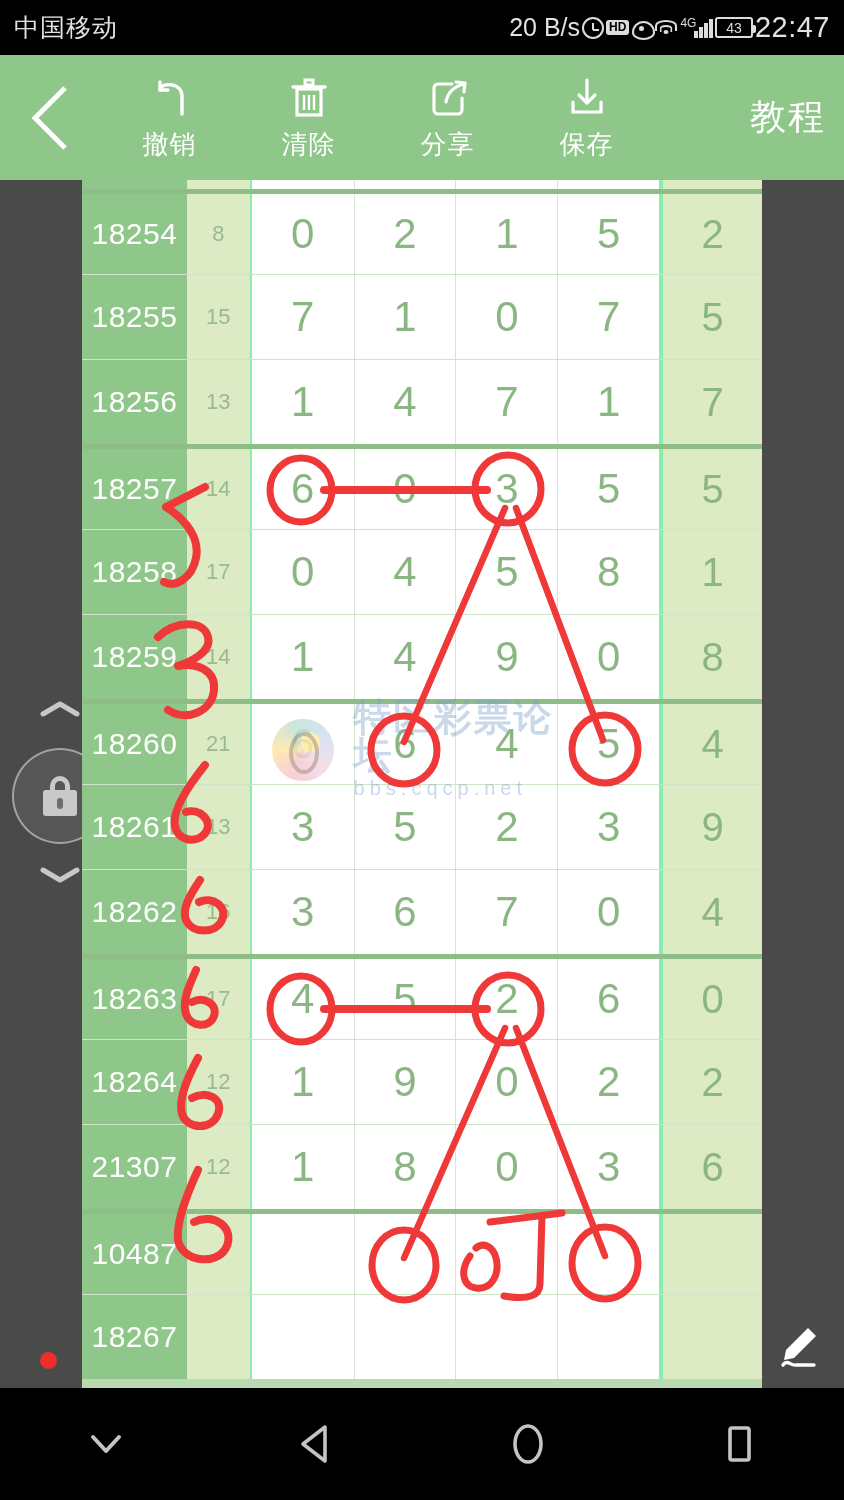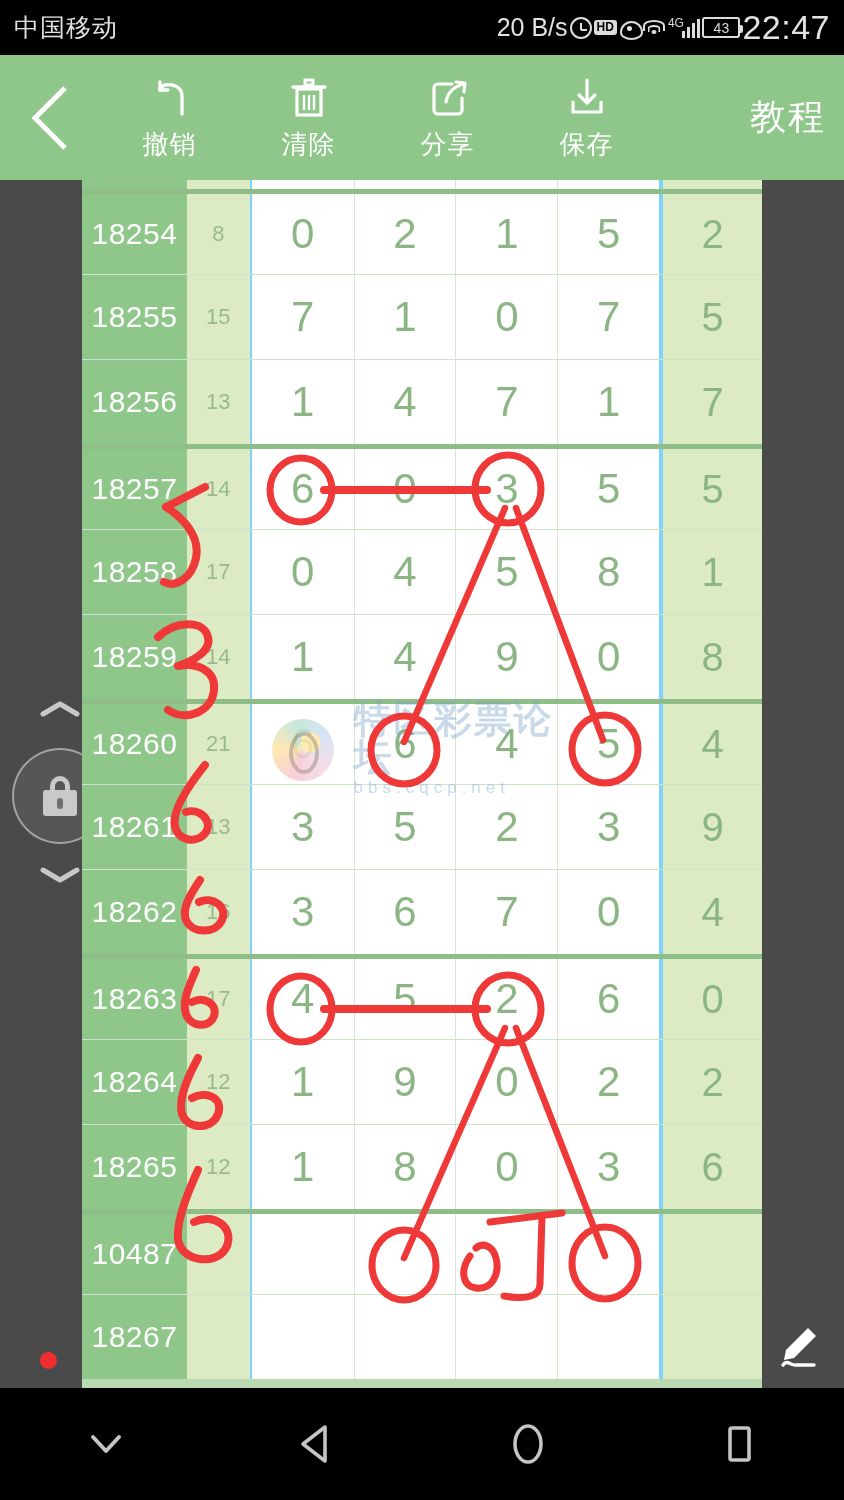--- a/index.html
+++ b/index.html
@@ -13,21 +13,21 @@
 
   
   .statusbar{
     position:absolute; top:0; left:0; width:844px; height:55px;
     background:#000; color:#d8d8d8;
     display:flex; align-items:center; padding:0 14px;
   }
   .sb-carrier{ font-size:25px; letter-spacing:1px; color:#e2e2e2; }
   .sb-right{ margin-left:auto; display:flex; align-items:center; gap:2px; }
   .sb-speed{ font-size:25px; color:#e2e2e2; }
-  .sb-time{ font-size:34px; color:#e2e2e2; letter-spacing:0.5px; }
+  .sb-time{ font-size:29px; color:#e2e2e2; letter-spacing:0.5px; }
   .ic{ display:inline-block; }
   .ic-alarm{ width:22px;height:22px;border:2.2px solid #ddd;border-radius:50%;position:relative; }
   .ic-alarm:before{content:"";position:absolute;left:8px;top:4px;width:2px;height:7px;background:#ddd;}
   .ic-alarm:after{content:"";position:absolute;left:9px;top:10px;width:6px;height:2px;background:#ddd;}
   .ic-hd{ font-size:12px;font-weight:bold;color:#000;background:#ddd;border-radius:3px;padding:1px 3px;line-height:1.1;}
   .ic-eye{ width:21px;height:21px;position:relative;}
   .ic-eye:before{content:"";position:absolute;left:1px;top:4px;width:19px;height:15px;border:2.2px solid #ddd;border-radius:50% 50% 50% 50%/60% 60% 40% 40%;}
   .ic-eye:after{content:"";position:absolute;left:8px;top:9px;width:5px;height:5px;background:#ddd;border-radius:50%;}
   .ic-wifi{ width:24px;height:20px;position:relative;}
   .ic-wifi i{position:absolute;border:2.2px solid #ddd;border-bottom:none;border-radius:50% 50% 0 0;left:50%;transform:translateX(-50%);}
@@ -68,21 +68,21 @@
   .lock-shape .kh{ position:absolute; bottom:7px; left:14px; width:6px; height:11px; background:#6e6e6e; border-radius:3px; }
   .chev{ position:absolute; left:38px; width:44px; height:18px; }
   .chev svg{ width:44px; height:18px; }
   .chev.up{ top:700px; } .chev.down{ top:866px; }
   .reddot{ position:absolute; left:40px; top:1352px; width:17px; height:17px; border-radius:50%; background:#f02d2d; }
   .penbtn{ position:absolute; left:770px; top:1318px; width:56px; height:56px; }
 
   
   .tablewrap{ position:absolute; left:82px; top:180px; width:680px; height:1208px;
               background:#b9d9b0; overflow:hidden; }
-  .row{ display:flex; width:680px; height:85px; background:#7dd3fc; }
+  .row{ display:flex; width:680px; height:85px; background:#86efac; }
   .row.sep{ border-top:5px solid #8fbd88; }
   .row.thin{ border-top:1px solid #cfe3c8; }
   .c-issue{ width:105px; display:flex; align-items:center; justify-content:center;
             background:#8fc78a; color:#fff; font-size:30px; letter-spacing:0.5px; }
   .c-sum{ width:63px; display:flex; align-items:center; justify-content:center;
           background:#dcebc4; color:#9bb98f; font-size:22px; }
   .c-num{ width:102px; display:flex; align-items:center; justify-content:center;
           background:#fff; color:#8bb583; font-size:42px; border-left:1px solid #d7e6d2; }
   .c-num.first{ border-left:none; margin-left:2px; }
   .c-tail{ width:99px; margin-left:4px; display:flex; align-items:center; justify-content:center;
@@ -95,21 +95,21 @@
        pointer-events:none; display:flex; align-items:center; gap:20px; }
   .wm-logo{ width:62px; height:62px; border-radius:50%;
     background:
       radial-gradient(circle at 62% 38%, #ffe9a8 0 18%, transparent 19%),
       conic-gradient(from 200deg,#f6c7d2,#ffe6a6,#bfe3d6,#cfe0f2,#f3d9e6,#f6c7d2);
     opacity:.85; position:relative; }
   .wm-logo:after{ content:""; position:absolute; left:17px; top:13px; width:22px; height:34px;
      border:4px solid rgba(150,130,110,.55); border-radius:50%; }
   .wm-txt{ display:flex; flex-direction:column; }
   .wm-t1{ font-size:38px; color:rgba(120,160,200,.40); letter-spacing:2px; line-height:1; font-weight:bold; }
-  .wm-t2{ font-size:17px; color:rgba(120,160,200,.40); letter-spacing:5px; line-height:1.4; }
+  .wm-t2{ font-size:20px; color:rgba(120,160,200,.40); letter-spacing:5px; line-height:1.4; }
 
   
   .anno{ position:absolute; left:0; top:0; width:844px; height:1500px; pointer-events:none; }
 
   
   .navbar{ position:absolute; left:0; top:1388px; width:844px; height:112px; background:#000;
            display:flex; align-items:center; }
   .nav-btn{ height:112px; display:flex; align-items:center; justify-content:center; }
 </style>
 </head>
@@ -335,21 +335,21 @@
         <div class="row thin">
           <div class="c-issue">18264</div>
           <div class="c-sum">12</div>
           <div class="c-num first">1</div>
           <div class="c-num">9</div>
           <div class="c-num">0</div>
           <div class="c-num">2</div>
           <div class="c-tail">2</div>
         </div>
         <div class="row thin">
-          <div class="c-issue">18265</div>
+          <div class="c-issue">21307</div>
           <div class="c-sum">12</div>
           <div class="c-num first">1</div>
           <div class="c-num">8</div>
           <div class="c-num">0</div>
           <div class="c-num">3</div>
           <div class="c-tail">6</div>
         </div>
         <div class="row sep">
           <div class="c-issue">10487</div>
           <div class="c-sum"></div>

